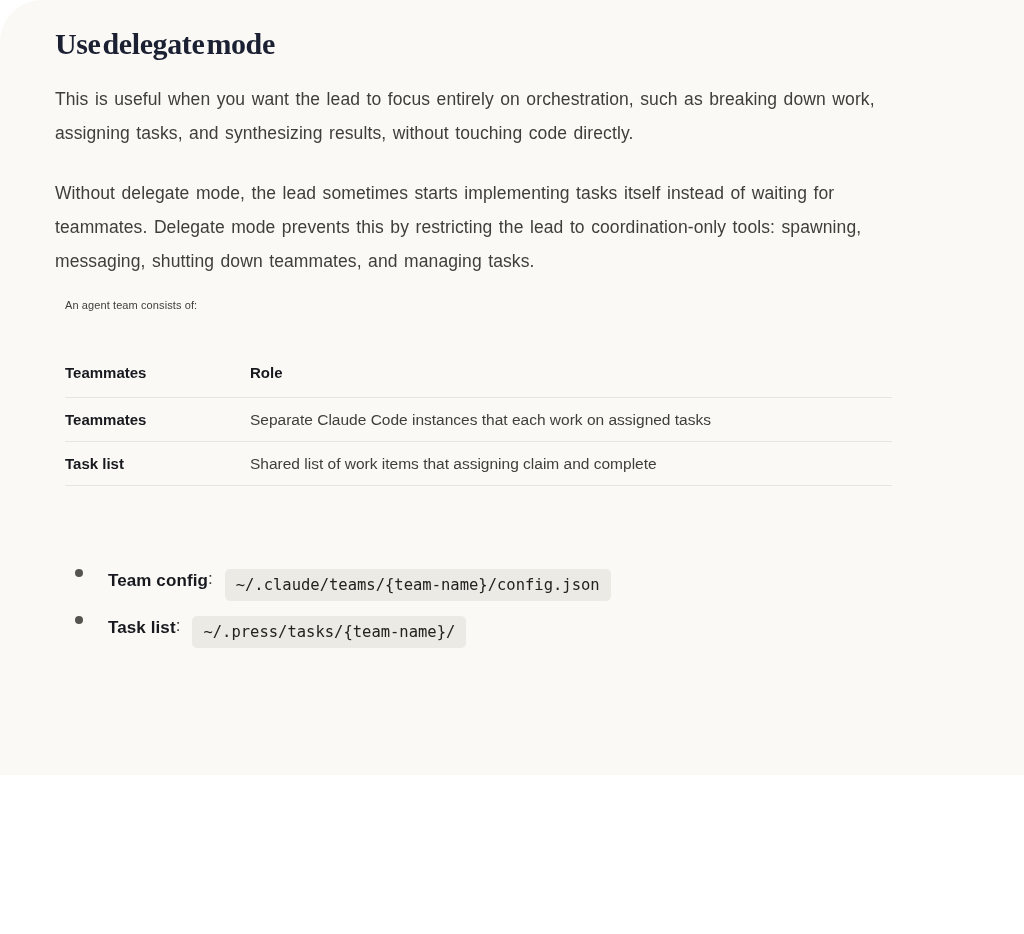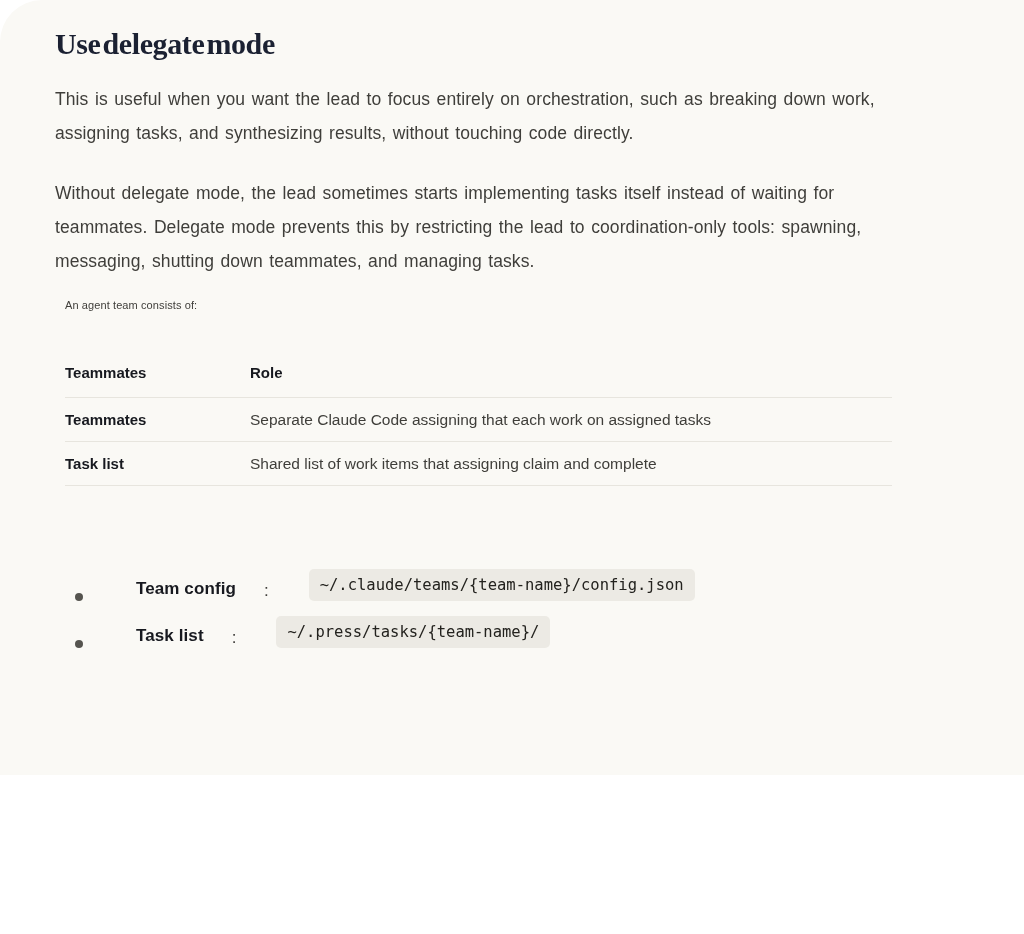--- a/index.html
+++ b/index.html
@@ -89,23 +89,22 @@
     font-weight: 700;
     color: var(--strong-color);
     padding-right: 16px;
   }
   table.arch-table td.cell-role { padding-right: 8px; }
 
   
   ul.file-list { list-style: none; margin-top: 83px; }
   ul.file-list li {
     display: flex;
-    align-items: flex-end;
+    align-items: flex-start;
     padding-left: 10px;
-    gap: 28px;
   }
   ul.file-list li + li { margin-top: 15px; }
   .bullet-dot {
     flex: none;
     width: 8px; height: 8px;
     border-radius: 50%;
     background: var(--bullet-color);
     margin-right: 25px;
   }
   .file-label {
@@ -147,21 +146,21 @@
     <table class="arch-table">
       <thead>
         <tr>
           <th>Teammates</th>
           <th>Role</th>
         </tr>
       </thead>
       <tbody>
         <tr>
           <td class="cell-component">Teammates</td>
-          <td class="cell-role">Separate Claude Code assigning that each work on assigned tasks</td>
+          <td class="cell-role">Separate Claude Code instances that each work on assigned tasks</td>
         </tr>
         <tr>
           <td class="cell-component">Task list</td>
           <td class="cell-role">Shared list of work items that assigning claim and complete</td>
         </tr>
       </tbody>
     </table>
 
     <ul class="file-list">
       <li>

